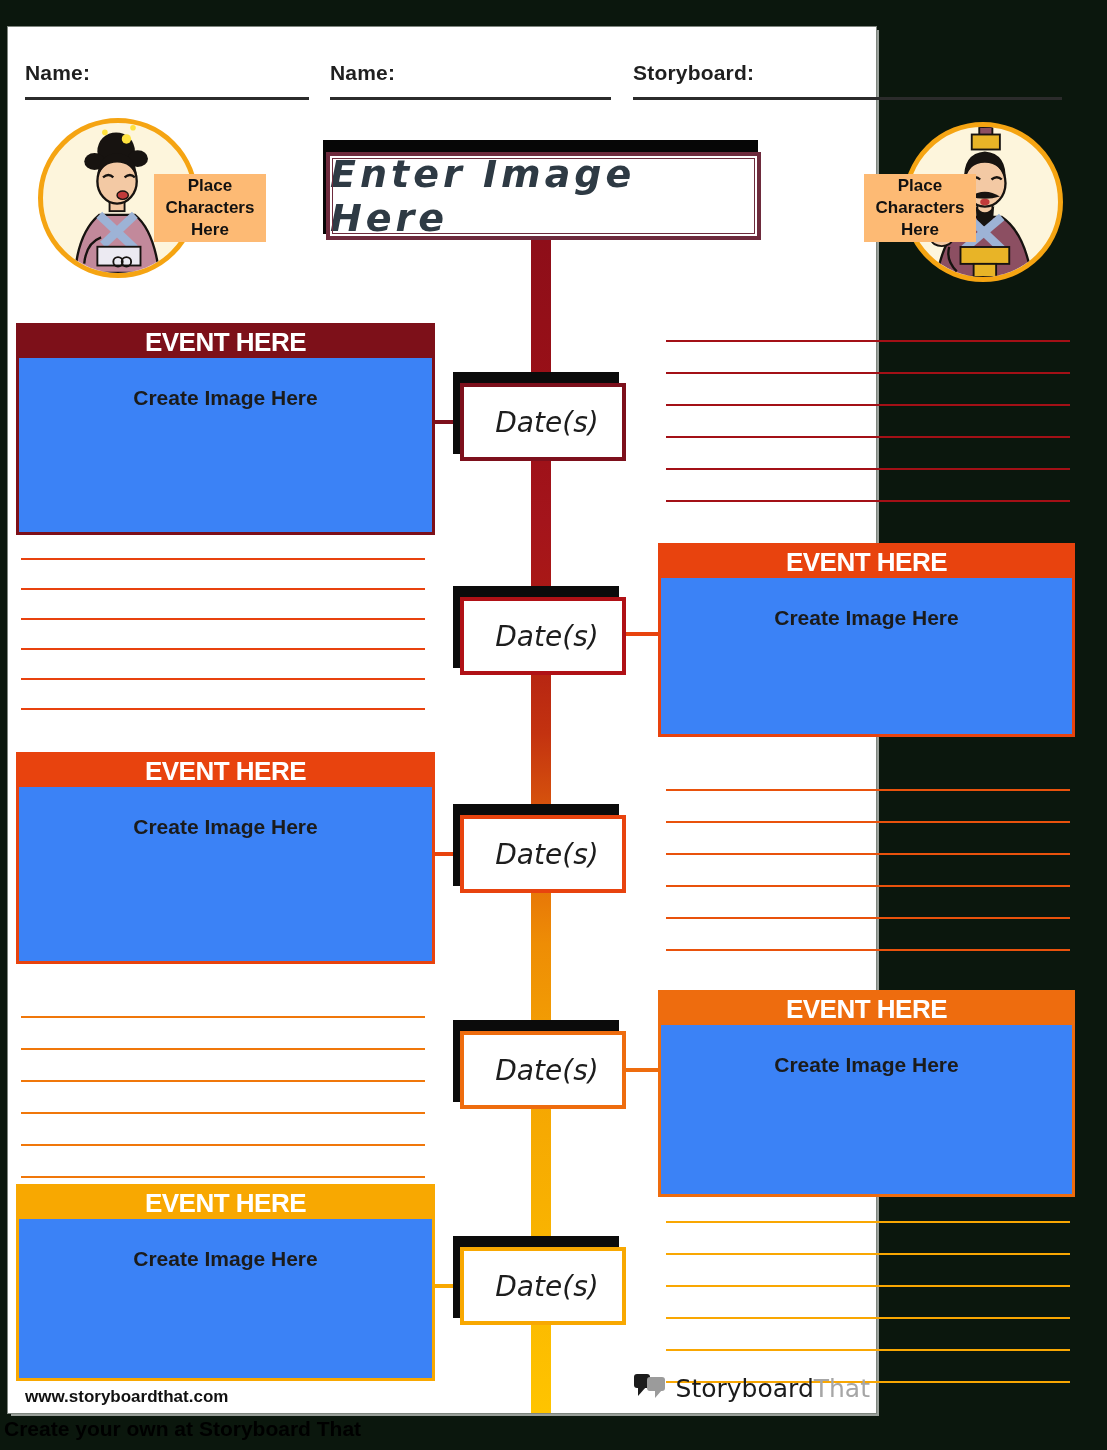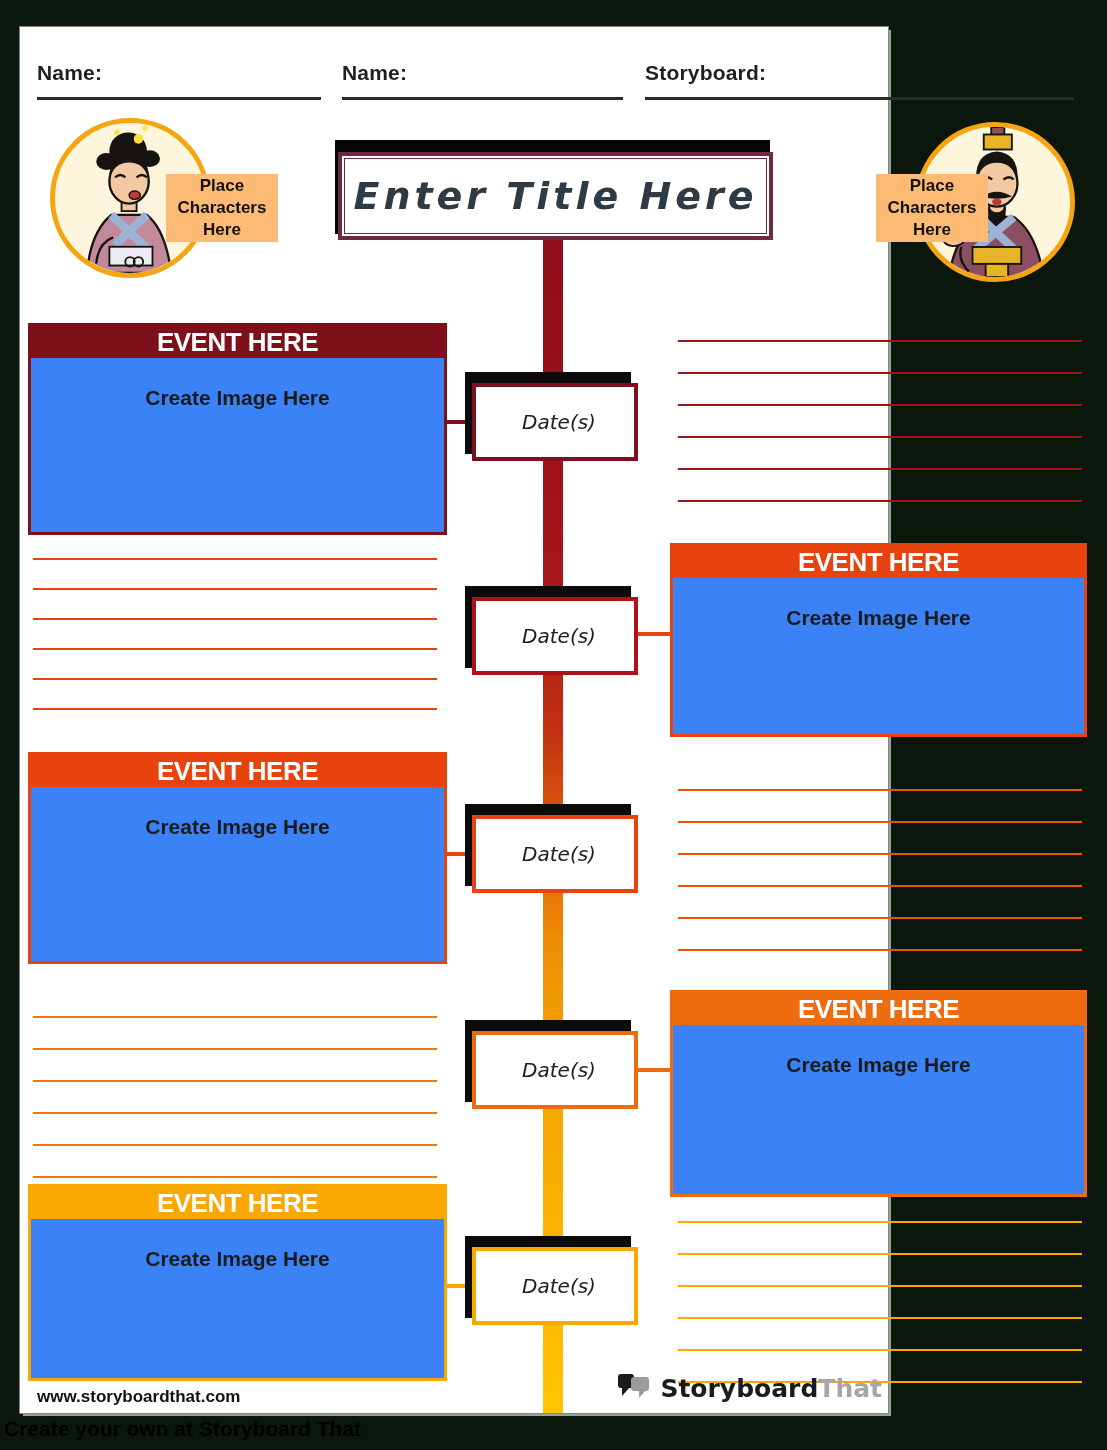--- a/index.html
+++ b/index.html
@@ -1,18 +1,18 @@
 <!DOCTYPE html>
 <html><head>
 <meta charset="utf-8">
 <style>
   html,body{margin:0;padding:0;}
   .canvas{position:relative;width:1107px;height:1450px;background:#0b170d;overflow:hidden;
           font-family:"Liberation Sans",sans-serif;}
-  .page{position:absolute;left:20px;top:27px;width:868px;height:1386px;background:#ffffff;
+  .page{position:absolute;left:8px;top:27px;width:868px;height:1386px;background:#ffffff;
         box-shadow:0 0 0 1px #7e857e, 3px 3px 0 0 #9aa09a;}
 
   
   .hlabel{position:absolute;font-size:21px;font-weight:bold;color:#1f1f1f;top:34px;letter-spacing:.2px;}
   .lab-name{left:17px;} .lab-date{left:322px;} .lab-dir{left:625px;}
   .hline{position:absolute;top:70px;height:3px;background:#2b2b2b;}
   .ln-name{left:17px;width:284px;} .ln-date{left:322px;width:281px;} .ln-dir{left:625px;width:429px;}
 
   
   .char-circle{position:absolute;width:160px;height:160px;border-radius:50%;
@@ -41,21 +41,21 @@
   .c2{left:616px;top:605px;width:36px;background:#e8430e;}
   .c3{left:422px;top:825px;width:32px;background:#e8430e;}
   .c4{left:616px;top:1041px;width:36px;background:#ee6c0e;}
   .c5{left:422px;top:1257px;width:32px;background:#f8a801;}
 
   
   .dshadow{position:absolute;left:445px;width:166px;height:82px;background:#0b0b0b;}
   .ds1{top:345px;} .ds2{top:559px;} .ds3{top:777px;} .ds4{top:993px;} .ds5{top:1209px;}
   .datebox{position:absolute;left:452px;width:166px;height:78px;background:#ffffff;box-sizing:border-box;
            display:flex;align-items:center;justify-content:center;
-           font-family:"DejaVu Sans",sans-serif;font-style:italic;font-size:20px;color:#1d1d1d;padding-left:8px;}
+           font-family:"DejaVu Sans",sans-serif;font-style:italic;font-size:28px;color:#1d1d1d;padding-left:8px;}
   .db1{top:356px;border:4px solid #7d101c;} .db2{top:570px;border:4px solid #b01116;}
   .db3{top:788px;border:4px solid #e8430e;} .db4{top:1004px;border:4px solid #ee6c0e;}
   .db5{top:1220px;border:4px solid #f8a801;}
 
   
   .event{position:absolute;background:#3b82f6;box-sizing:border-box;}
   .event .ehead{height:32px;display:flex;align-items:center;justify-content:center;
                 color:#ffffff;font-weight:bold;font-size:26px;letter-spacing:-.5px;}
   .event .ebody{text-align:center;padding-top:28px;font-weight:bold;font-size:21px;color:#1b1b1b;}
   .e-l1{left:8px;top:296px;width:419px;height:212px;border:3px solid #7d1019;}
@@ -77,21 +77,21 @@
   .lg3{left:658px;top:762px;gap:30px;}
   .lg4{left:13px;top:989px;gap:30px;}
   .lg5{left:658px;top:1194px;gap:30px;}
   .lg1 .wline{background:#e8420e;} .lg2 .wline{background:#a31016;}
   .lg3 .wline{background:#e9520c;} .lg4 .wline{background:#f0770a;}
   .lg5 .wline{background:#f9a702;}
 
   
   .site{position:absolute;left:17px;top:1360px;font-weight:bold;font-size:17px;color:#111;}
   .logo{position:absolute;right:6px;top:1346px;display:flex;align-items:flex-end;gap:7px;
-        font-family:"DejaVu Sans",sans-serif;font-weight:bold;font-size:25px;}
+        font-family:"DejaVu Sans",sans-serif;font-weight:normal;font-size:25px;}
   .logo .lb{color:#1b1b1b;} .logo .lt{color:#a6a6a6;}
   .tagline{position:absolute;left:4px;top:1417px;font-weight:bold;font-size:21px;color:#000000;}
 </style>
 </head>
 <body>
 
 <div class="canvas">
   <div class="page">
 
     <div class="hlabel lab-name">Name:</div>
@@ -152,21 +152,21 @@
       </svg>
     </div>
     <div class="char-cap cap-right">
       <div>Place</div>
       <div>Characters</div>
       <div>Here</div>
     </div>
 
     <div class="title-shadow"></div>
     <div class="title-box">
-      <span class="title-text">Enter Title Here</span>
+      <span class="title-text">Enter Image Here</span>
     </div>
 
     <div class="tbar"></div>
 
     <div class="conn c1"></div>
     <div class="conn c2"></div>
     <div class="conn c3"></div>
     <div class="conn c4"></div>
     <div class="conn c5"></div>
 

